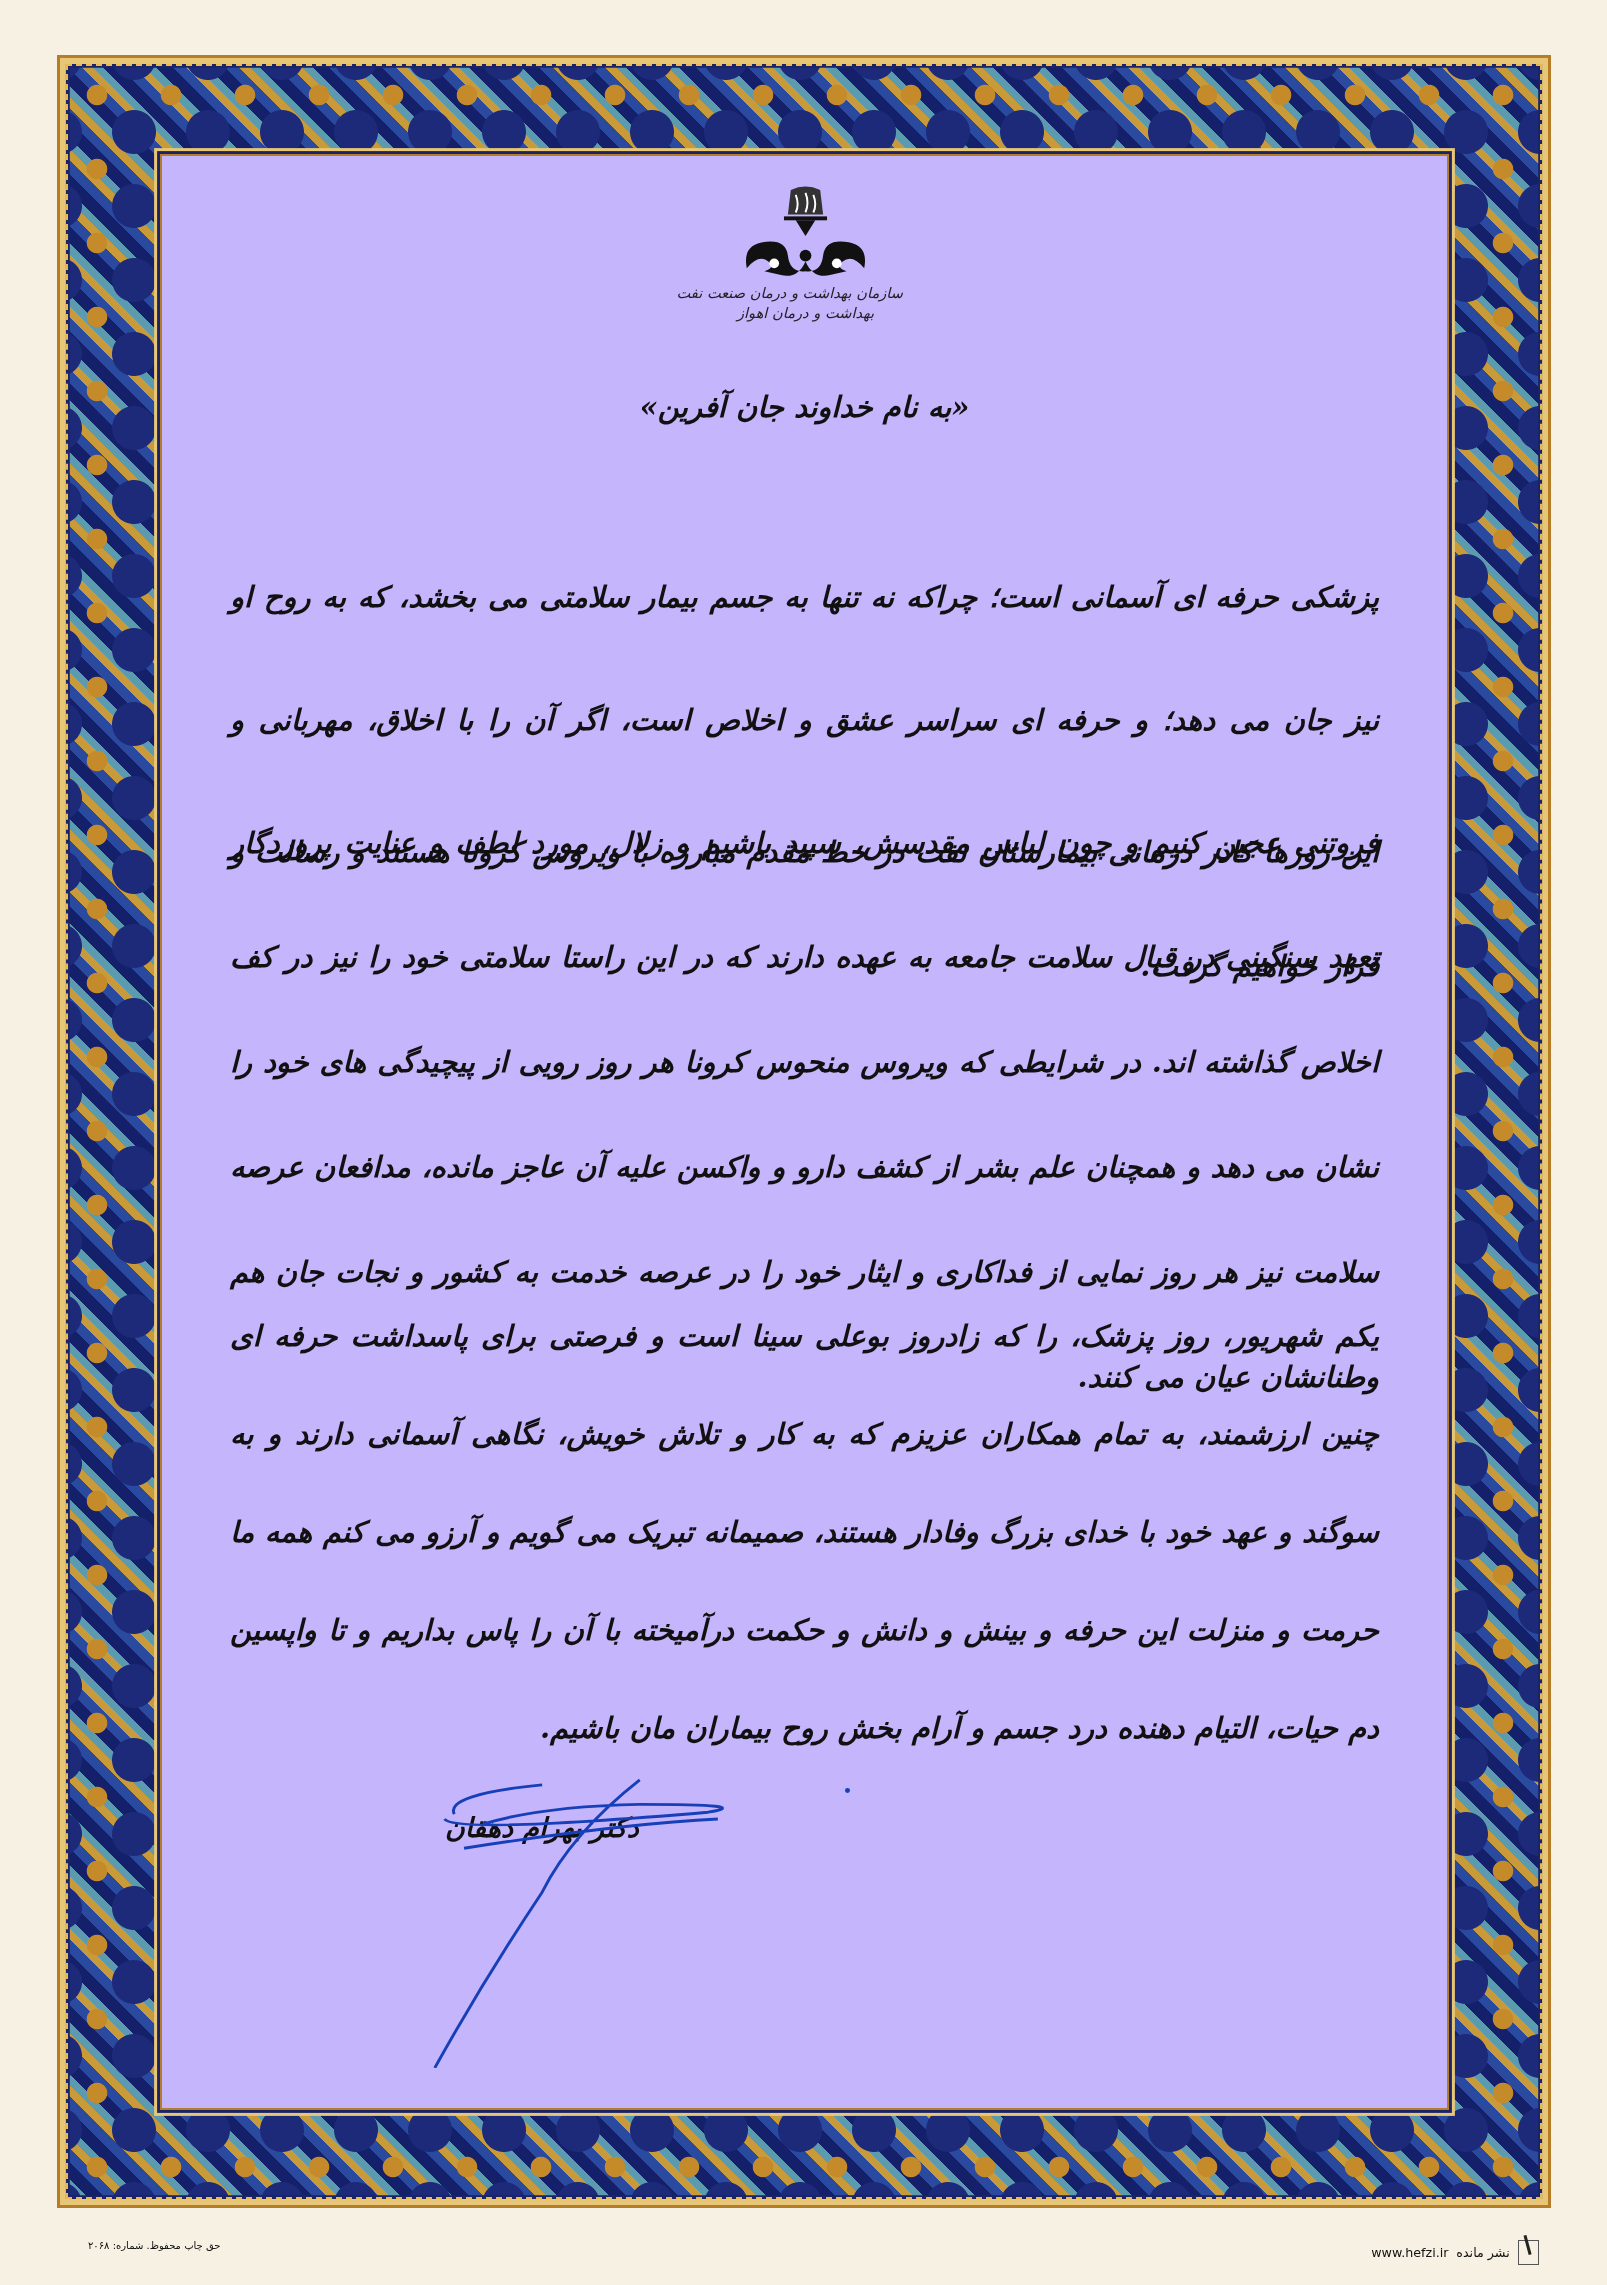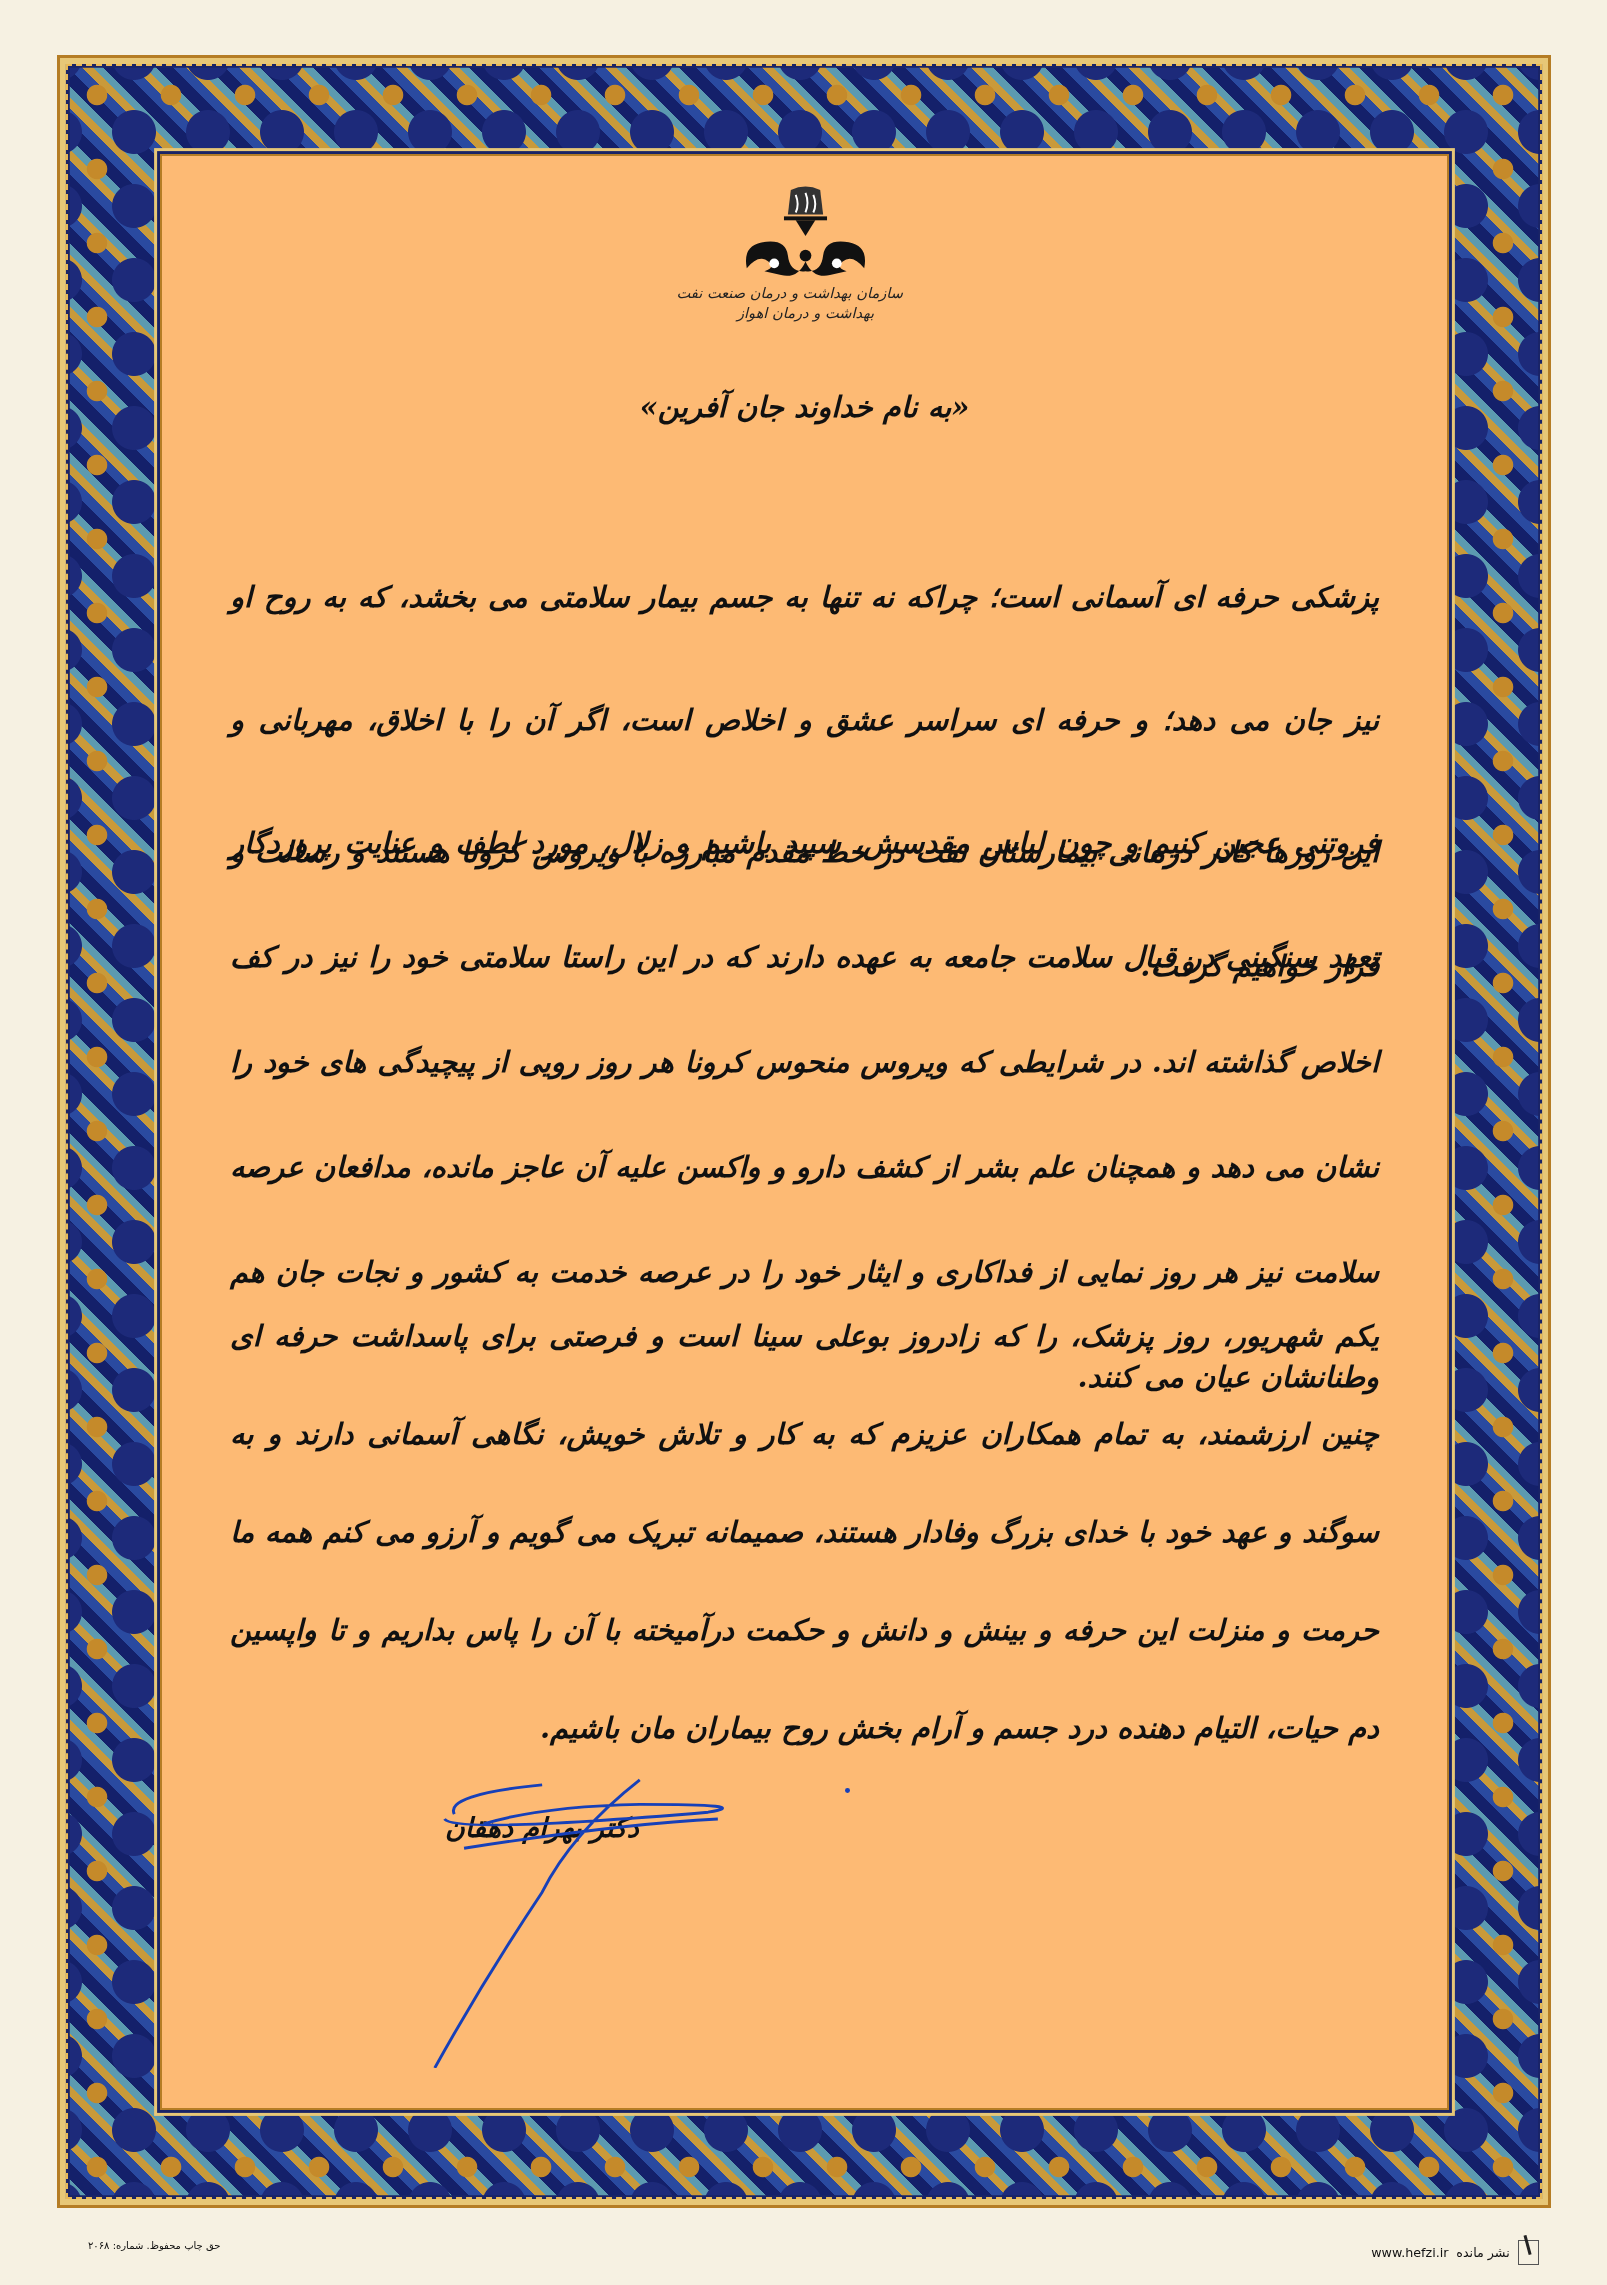--- a/index.html
+++ b/index.html
@@ -16,21 +16,21 @@
       #1d2a7a;
     border: 3.9px solid #b57d25;
     box-shadow: inset 0 0 0 5.9px #e7c777, inset 0 0 0 9.8px #1a2466;
   }
   .frame::after {
     content: ""; position: absolute; inset: 5.9px;
     border: 2.9px dashed #e8b855; pointer-events: none;
   }
   .page {
     position: absolute; left: 160px; top: 154px; width: 1289px; height: 1956px;
-    background: #fdba74;
+    background: #c4b5fd;
     border: 2.9px solid #b57d25;
     box-shadow: 0 0 0 2.9px #1a2466, 0 0 0 5.9px #e7c777;
     padding-left: 28px;
   }
 
   .logo { position: absolute; left: 546px; top: 29px; width: 195px; height: 166px; text-align: center; }
   .logo svg { display: block; margin: 0 auto; }
   .logo-line { font-size: 14.6px; font-style: italic; line-height: 19.5px; color: #222; white-space: nowrap; }
 
   .basmala {

